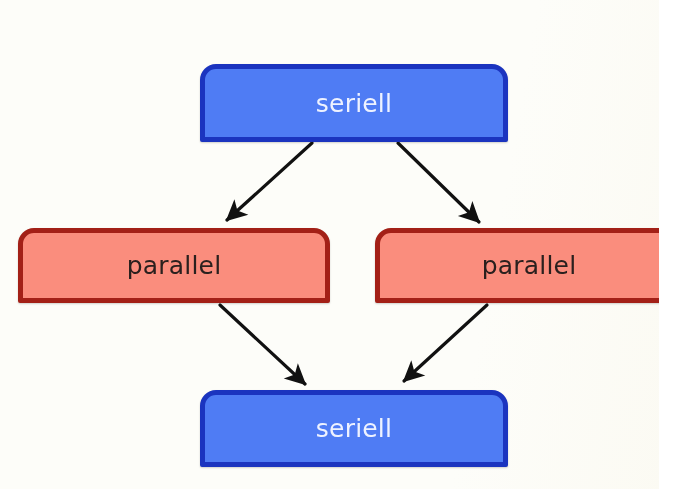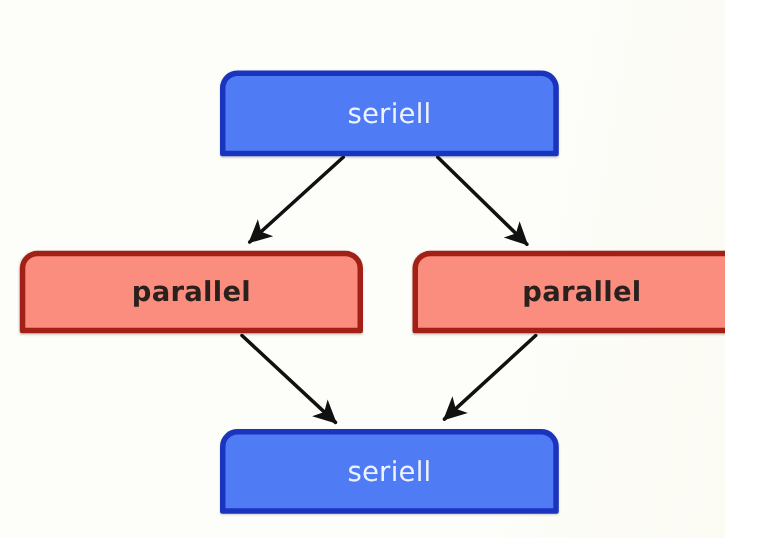--- a/index.html
+++ b/index.html
@@ -53,21 +53,20 @@
     background: #4f7cf4;
     border-color: #1b34bf;
   }
   .node.serial .label {
     color: #eef2ff;
   }
 
   .node.parallel {
     background: #fa8d7d;
     border-color: #a32017;
-    font-weight: bold;
   }
   .node.parallel .label {
     color: #2a201e;
   }
 
   
   #node-serial-top    { left: 200px; top: 64px;  width: 308px; height: 78px; }
   #node-parallel-left { left: 18px;  top: 228px; width: 312px; height: 75px; }
   #node-parallel-right{ left: 375px; top: 228px; width: 308px; height: 75px; }
   #node-serial-bottom { left: 200px; top: 390px; width: 308px; height: 77px; }

